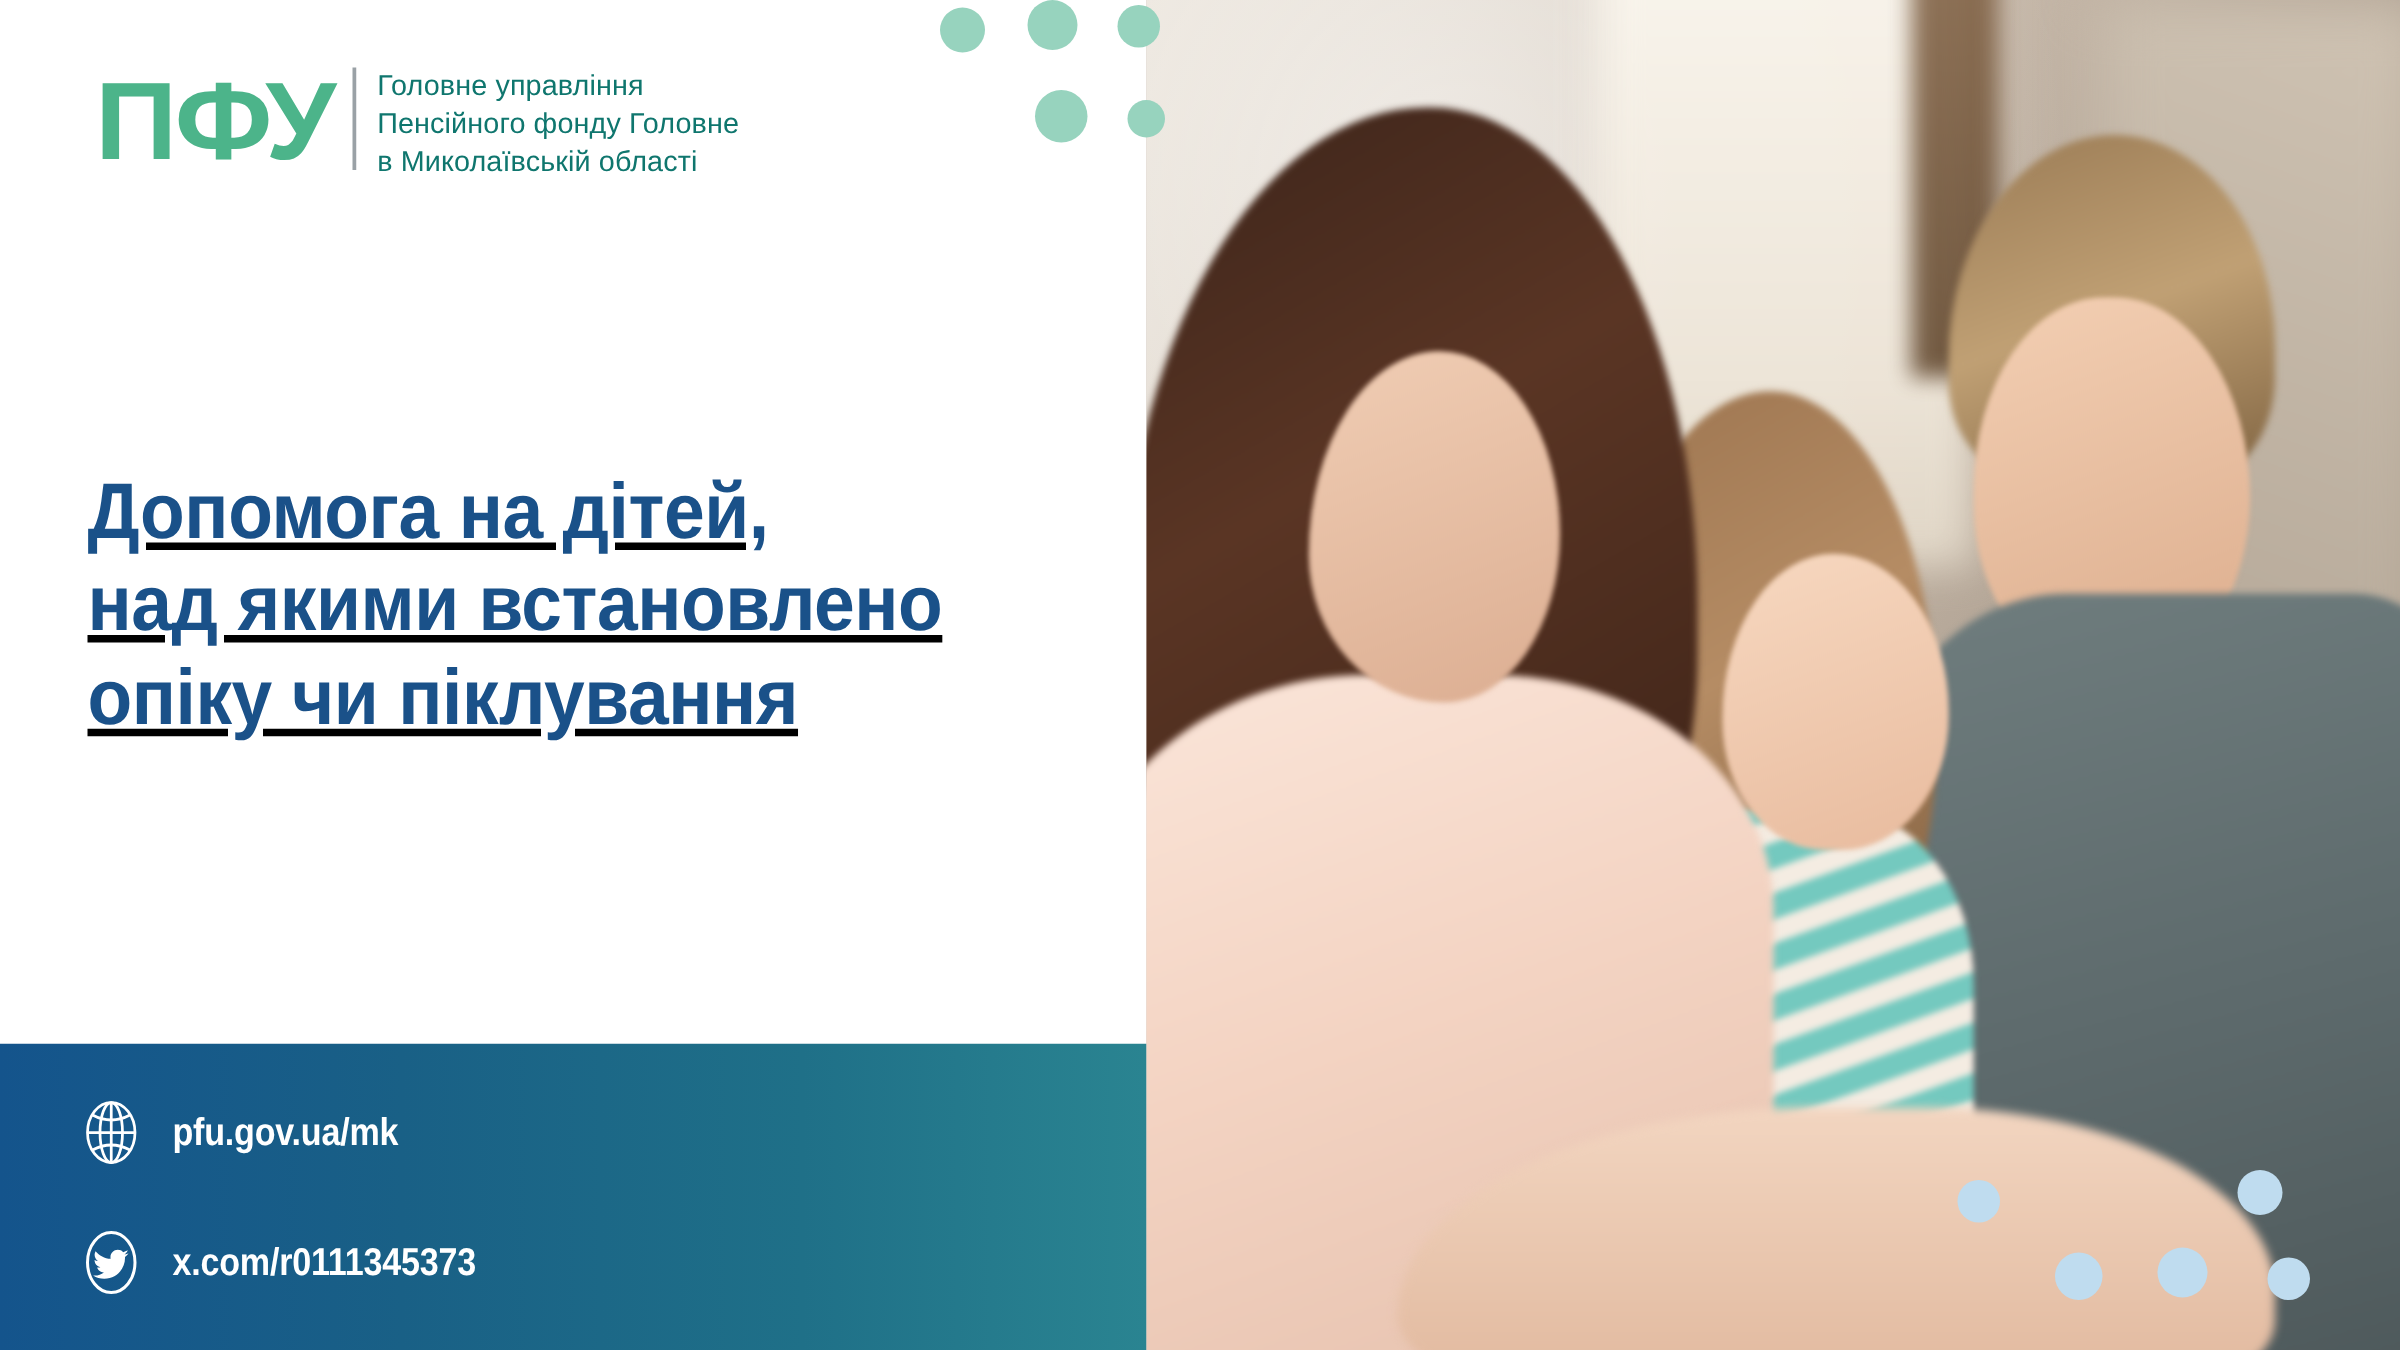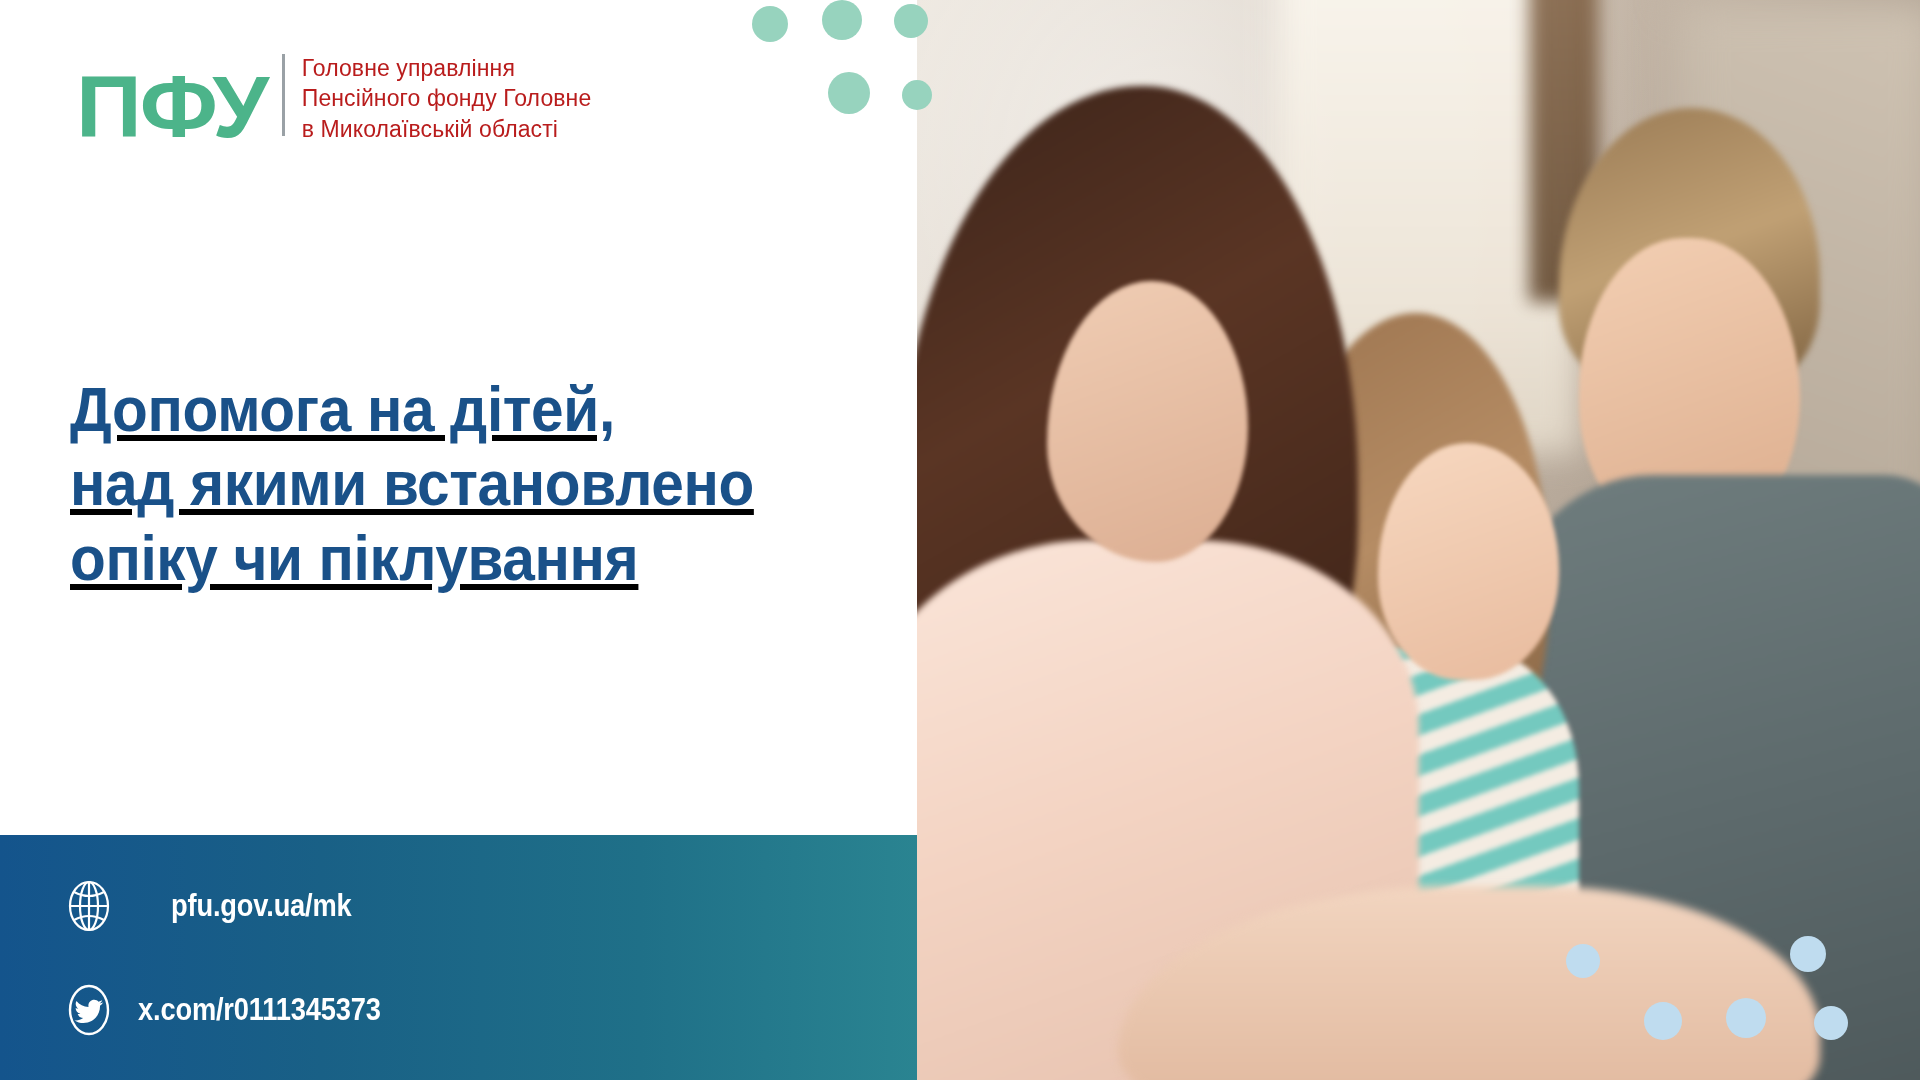--- a/index.html
+++ b/index.html
@@ -30,21 +30,21 @@
     background: #ffffff;
     z-index: 3;
   }
 
   
   .logo-block {
     position: absolute;
     left: 76px;
     top: 48px;
     display: flex;
-    align-items: flex-end;
+    align-items: center;
     z-index: 6;
   }
   .logo-mark {
     font-family: "Liberation Sans", sans-serif;
     font-weight: 700;
     font-size: 88px;
     line-height: 0.84;
     letter-spacing: -2px;
     color: #4CB48A;
     transform: scaleX(1.04);
@@ -61,21 +61,21 @@
   .logo-lines {
     display: flex;
     flex-direction: column;
     justify-content: center;
     padding-top: 5px;
   }
   .logo-line {
     font-family: "Liberation Sans", sans-serif;
     font-size: 23px;
     line-height: 1.32;
-    color: #b91c1c;
+    color: #0f766e;
     white-space: nowrap;
     letter-spacing: 0.1px;
   }
 
   
   .headline {
     position: absolute;
     left: 70px;
     top: 372px;
     z-index: 6;
@@ -304,21 +304,21 @@
   }
   .contact-row {
     display: flex;
     align-items: center;
     height: 104px;
   }
   .contact-item {
     display: flex;
     align-items: center;
   }
-  .contact-item.web   { width: 330px; gap: 33px; }
+  .contact-item.web   { width: 330px; }
   .contact-item.tw    { width: 330px; }
   .contact-icon {
     width: 54px;
     height: 54px;
     flex: 0 0 54px;
     display: flex;
     align-items: center;
     justify-content: center;
     margin-right: 22px;
   }

